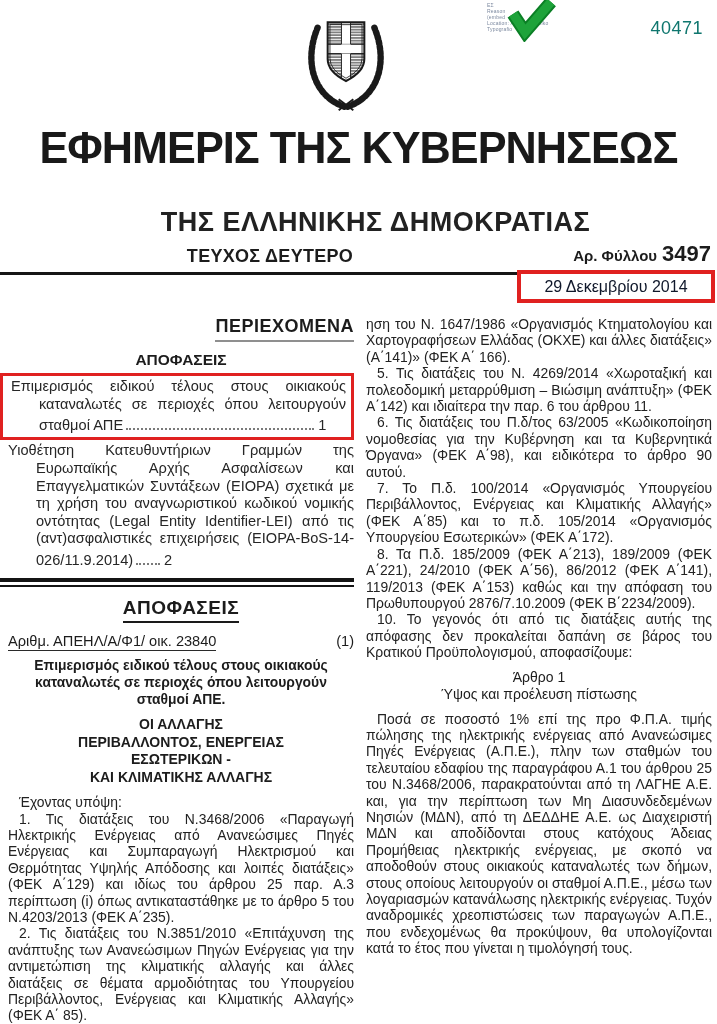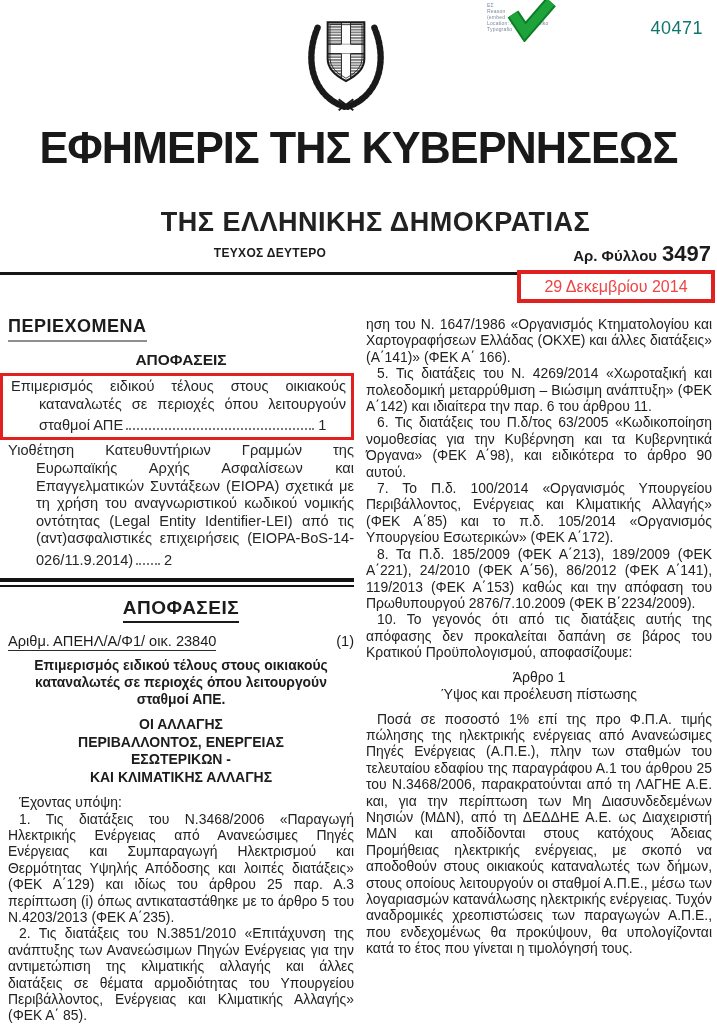--- a/index.html
+++ b/index.html
@@ -16,33 +16,33 @@
   .masthead-title{
     position:absolute;left:0;top:122px;width:100%;text-align:center;margin:0;
     font-size:45px;font-weight:700;letter-spacing:-1px;color:#191919;
     transform:scaleX(.96);transform-origin:center;white-space:nowrap;
   }
   .masthead-sub{
     position:absolute;left:0;top:190px;width:100%;text-align:center;margin:17px;
     font-size:27px;font-weight:700;letter-spacing:.5px;color:#222;
   }
   .issue-volume{position:absolute;left:0;top:246px;width:540px;text-align:center;
-    font-size:12px;font-weight:700;letter-spacing:.3px;}
+    font-size:18px;font-weight:700;letter-spacing:.3px;}
   .issue-no{position:absolute;right:6px;top:241px;font-size:15px;font-weight:700;}
   .issue-no .big{font-size:22px;font-weight:700;margin-left:5px;}
   .head-rule{position:absolute;left:0;top:272px;width:518px;height:3px;background:#161616;}
   .date-box{
     position:absolute;right:2px;top:270px;width:190px;height:25px;
-    border:4px solid var(--red);text-align:center;line-height:25px;font-size:16px;color:#ef4444;background:#fff;
+    border:4px solid var(--red);text-align:center;line-height:25px;font-size:16px;color:#0f172a;background:#fff;
   }
   
   .col{position:absolute;top:316px;width:346px;}
   .col-left{left:8px;}
   .col-right{left:366px;}
-  .toc-heading{text-align:left;margin-bottom:9px;}
+  .toc-heading{text-align:right;margin-bottom:9px;}
   .toc-heading span{display:inline-block;font-size:18px;font-weight:700;letter-spacing:.5px;
     border-bottom:2px solid #8f8f8f;padding-bottom:3px;}
   .toc-sub{text-align:center;font-size:15.5px;font-weight:700;margin-bottom:4px;}
   .toc-box{margin:0 0 1px -8px;border:3px solid var(--red);padding:2px 5px 3px 8px;}
   .toc-entry{font-size:14.6px;line-height:17.6px;text-align:justify;
     padding-left:28px;text-indent:-28px;color:#262626;}
   .toc-entry + .toc-entry, .toc-after{margin-top:2px;}
   .leader{display:inline-block;height:1em;vertical-align:baseline;border-bottom:2px dotted #7a7a7a;margin:0 4px 0 3px;}
   .l1{width:188px;}
   .l2{width:24px;}

